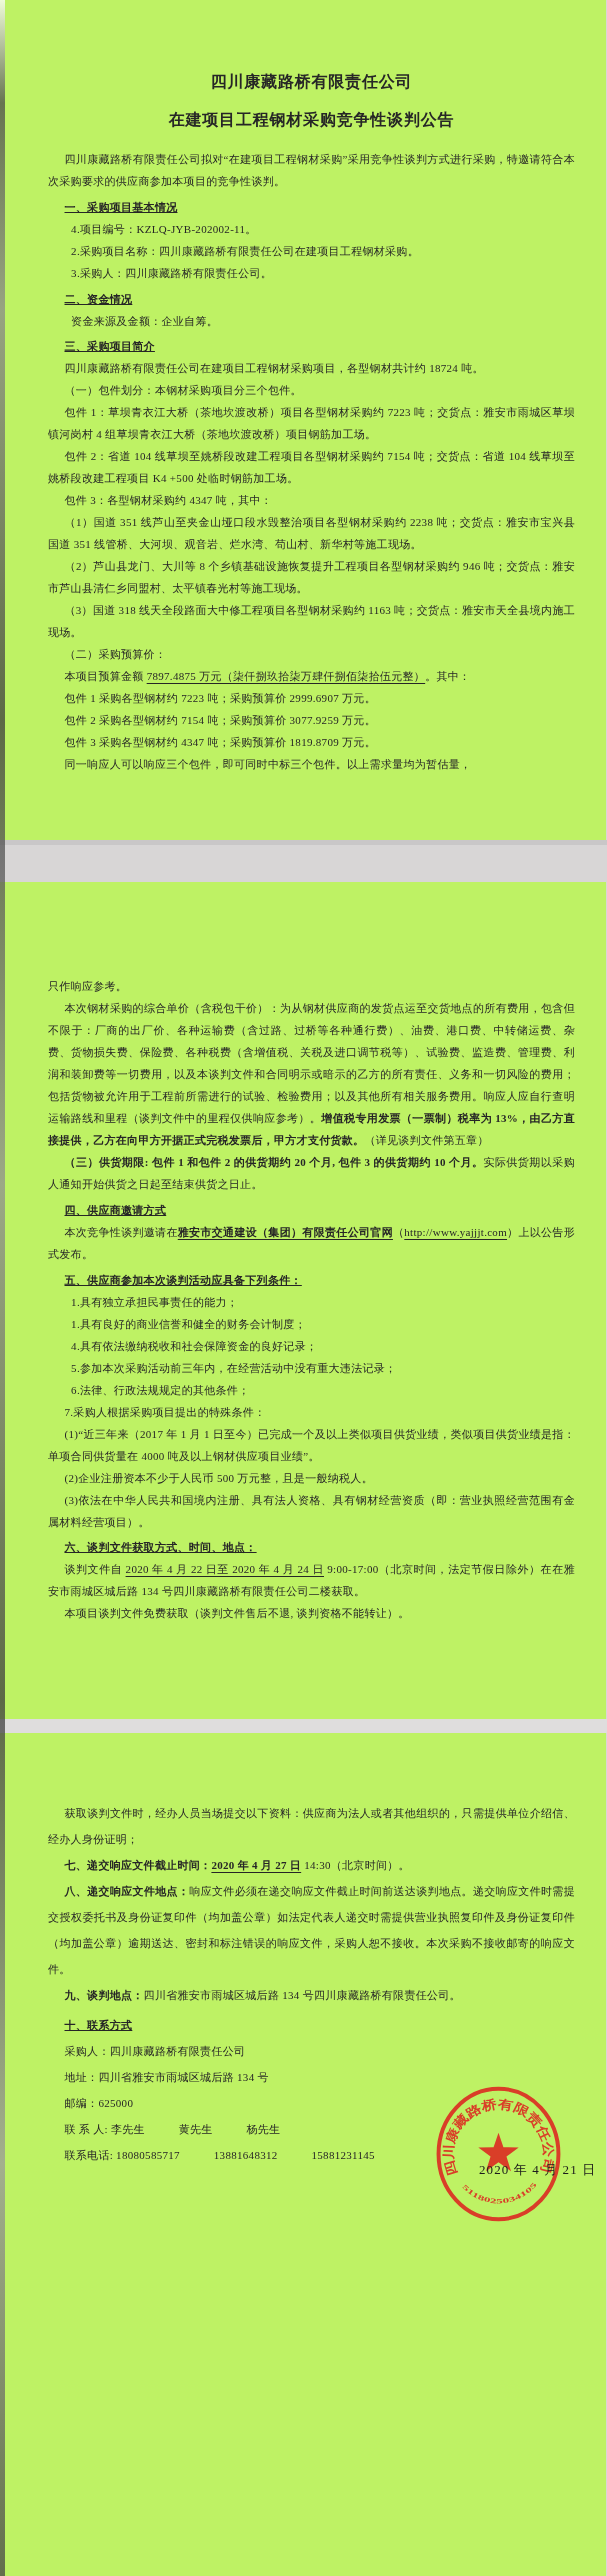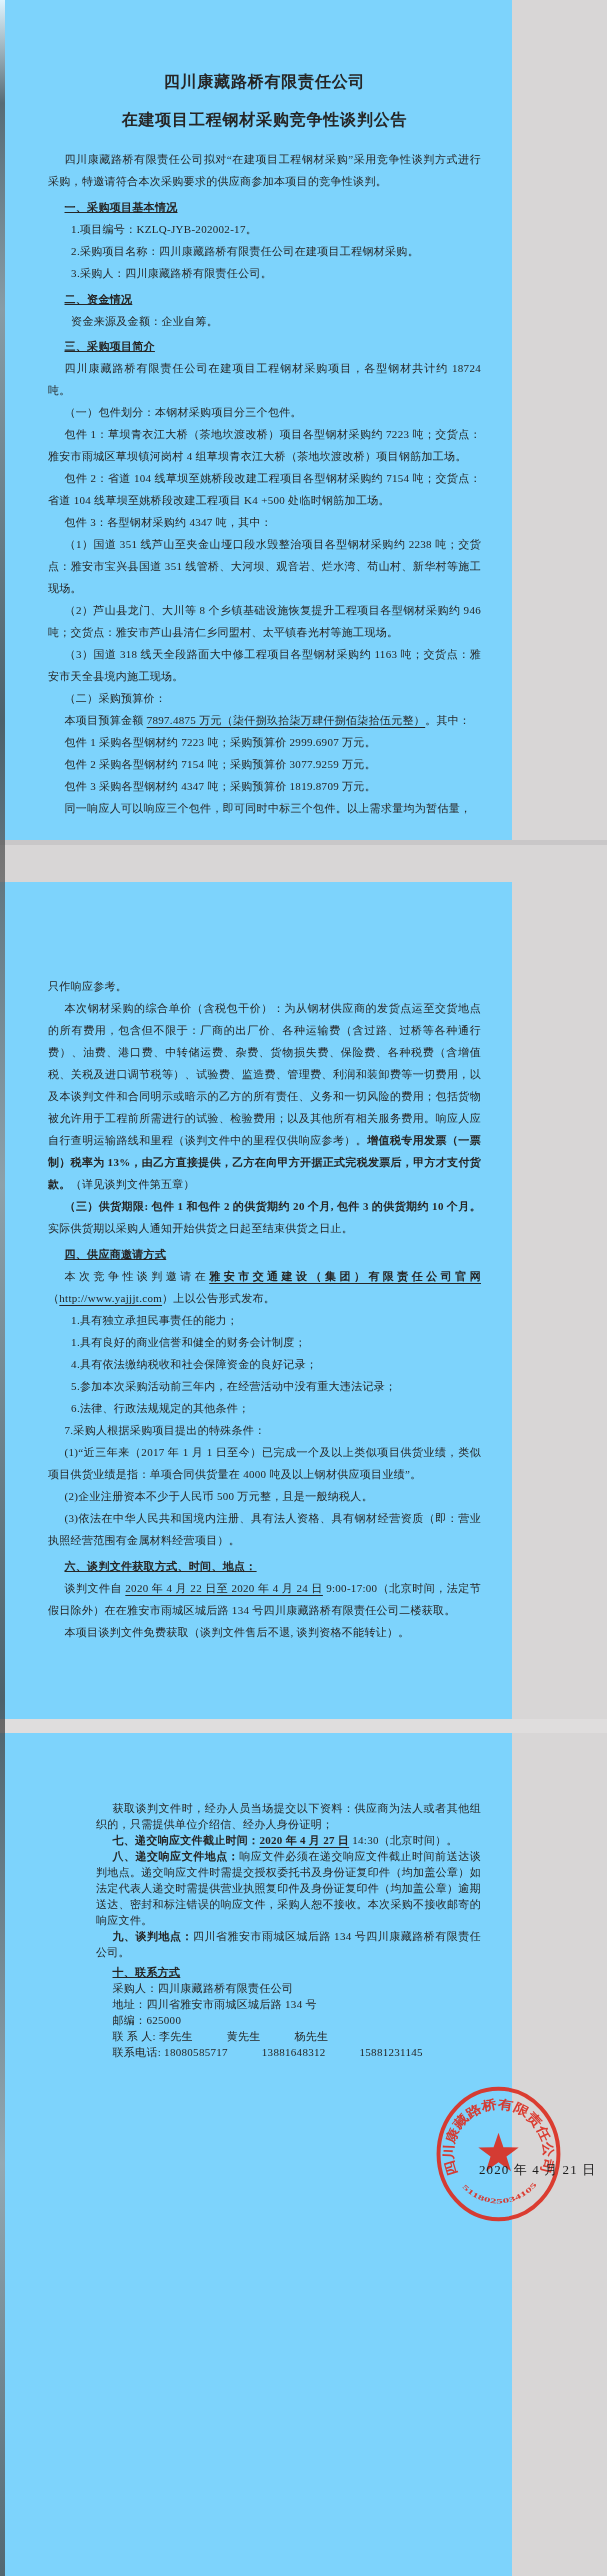--- a/index.html
+++ b/index.html
@@ -4,37 +4,37 @@
 <style>
   html,body{margin:0;padding:0;}
   body{
     width:607px;height:2576px;position:relative;
     background:#d8d6d6;
     font-family:"Liberation Serif","DejaVu Serif",serif;
     color:#262626;
   }
   .scan{position:absolute;inset:0;width:607px;height:2576px;overflow:hidden;}
   .page{
-    position:absolute;left:0;width:512px;background:#7dd3fc;
+    position:absolute;left:0;width:606px;background:#bef264;
     box-sizing:border-box;padding-left:48px;padding-right:31px;
   }
   #pg0{top:0;height:840px;padding-top:64px;}
   #pg1{top:845px;height:874px;padding-top:93px;margin-top:37px;}
   #pg2{top:1733px;height:843px;padding-top:67px;}
   .gap1{position:absolute;left:0;top:840px;width:607px;height:5.3px;background:#c9c7c8;}
   .gap2{position:absolute;left:0;top:1719px;width:607px;height:13.7px;background:#dfdddd;}
   .edge{
     position:absolute;left:0;top:0;width:4.6px;height:2576px;z-index:5;opacity:.75;
     background:linear-gradient(#ffffff 0%,#4a4a4a 4%,#8a8a8a 12%,#3c3c3c 28%,#909090 46%,#3c3c3c 66%,#9a9a9a 84%,#444 100%);
   }
   .content p{
     margin:0;font-size:11px;line-height:22px;
     text-align:justify;letter-spacing:0.3px;
   }
-  #pg2 .content p{line-height:16px;margin-left:48px;}
+  #pg2 .content p{line-height:26px;}
   p.title{
     font-size:16px;line-height:36px;text-align:center;
     font-weight:bold;letter-spacing:0.8px;margin-bottom:1.5px;
   }
   p.t2{margin-bottom:10.6px;}
   p.h{font-weight:bold;margin-top:3.8px;text-decoration:underline;}
   .ind{text-indent:1.5em;}
   .ind2{text-indent:2.1em;}
   span.b{font-weight:bold;}
   span.u{text-decoration:underline;text-underline-offset:3px;}
@@ -48,21 +48,21 @@
 <body>
 
 <div class="scan">
 
   <div class="page" id="pg0">
     <div class="content">
         <p class="title"><span>四川康藏路桥有限责任公司</span></p>
         <p class="title t2"><span>在建项目工程钢材采购竞争性谈判公告</span></p>
         <p class="ind"><span>四川康藏路桥有限责任公司拟对“在建项目工程钢材采购”采用竞争性谈判方式进行采购，特邀请符合本次采购要求的供应商参加本项目的竞争性谈判。</span></p>
         <p class="h ind"><span class="b">一、采购项目基本情况</span></p>
-        <p class="ind2"><span>1.项目编号：KZLQ-JYB-202002-17。</span></p>
+        <p class="ind2"><span>4.项目编号：KZLQ-JYB-202002-11。</span></p>
         <p class="ind2"><span>2.采购项目名称：四川康藏路桥有限责任公司在建项目工程钢材采购。</span></p>
         <p class="ind2"><span>3.采购人：四川康藏路桥有限责任公司。</span></p>
         <p class="h ind"><span class="b">二、资金情况</span></p>
         <p class="ind2"><span>资金来源及金额：企业自筹。</span></p>
         <p class="h ind"><span class="b">三、采购项目简介</span></p>
         <p class="ind"><span>四川康藏路桥有限责任公司在建项目工程钢材采购项目，各型钢材共计约 18724 吨。</span></p>
         <p class="ind"><span>（一）包件划分：本钢材采购项目分三个包件。</span></p>
         <p class="ind"><span>包件 1：草坝青衣江大桥（茶地坎渡改桥）项目各型钢材采购约 7223 吨；交货点：雅安市雨城区草坝镇河岗村 4 组草坝青衣江大桥（茶地坎渡改桥）项目钢筋加工场。</span></p>
         <p class="ind"><span>包件 2：省道 104 线草坝至姚桥段改建工程项目各型钢材采购约 7154 吨；交货点：省道 104 线草坝至姚桥段改建工程项目 K4 +500 处临时钢筋加工场。</span></p>
         <p class="ind"><span>包件 3：各型钢材采购约 4347 吨，其中：</span></p>
@@ -80,20 +80,21 @@
 
   <div class="gap1"></div>
 
   <div class="page" id="pg1">
     <div class="content">
         <p><span>只作响应参考。</span></p>
         <p class="ind"><span>本次钢材采购的综合单价（含税包干价）：为从钢材供应商的发货点运至交货地点的所有费用，包含但不限于：厂商的出厂价、各种运输费（含过路、过桥等各种通行费）、油费、港口费、中转储运费、杂费、货物损失费、保险费、各种税费（含增值税、关税及进口调节税等）、试验费、监造费、管理费、利润和装卸费等一切费用，以及本谈判文件和合同明示或暗示的乙方的所有责任、义务和一切风险的费用；包括货物被允许用于工程前所需进行的试验、检验费用；以及其他所有相关服务费用。响应人应自行查明运输路线和里程（谈判文件中的里程仅供响应参考）。</span><span class="b">增值税专用发票（一票制）税率为 13%，由乙方直接提供，乙方在向甲方开据正式完税发票后，甲方才支付货款。</span><span>（详见谈判文件第五章）</span></p>
         <p class="ind"><span class="b">（三）供货期限: 包件 1 和包件 2 的供货期约 20 个月, 包件 3 的供货期约 10 个月。</span><span>实际供货期以采购人通知开始供货之日起至结束供货之日止。</span></p>
         <p class="h ind"><span class="b">四、供应商邀请方式</span></p>
         <p class="ind"><span>本次竞争性谈判邀请在</span><span class="b u">雅安市交通建设（集团）有限责任公司官网</span><span>（</span><span class="u">http://www.yajjjt.com</span><span>）上以公告形式发布。</span></p>
+        <p class="h ind"><span class="b">五、供应商参加本次谈判活动应具备下列条件：</span></p>
         <p class="ind2"><span>1.具有独立承担民事责任的能力；</span></p>
         <p class="ind2"><span>1.具有良好的商业信誉和健全的财务会计制度；</span></p>
         <p class="ind2"><span>4.具有依法缴纳税收和社会保障资金的良好记录；</span></p>
         <p class="ind2"><span>5.参加本次采购活动前三年内，在经营活动中没有重大违法记录；</span></p>
         <p class="ind2"><span>6.法律、行政法规规定的其他条件；</span></p>
         <p class="ind"><span>7.采购人根据采购项目提出的特殊条件：</span></p>
         <p class="ind"><span>(1)“近三年来（2017 年 1 月 1 日至今）已完成一个及以上类似项目供货业绩，类似项目供货业绩是指：单项合同供货量在 4000 吨及以上钢材供应项目业绩”。</span></p>
         <p class="ind"><span>(2)企业注册资本不少于人民币 500 万元整，且是一般纳税人。</span></p>
         <p class="ind"><span>(3)依法在中华人民共和国境内注册、具有法人资格、具有钢材经营资质（即：营业执照经营范围有金属材料经营项目）。</span></p>
         <p class="h ind"><span class="b">六、谈判文件获取方式、时间、地点：</span></p>

